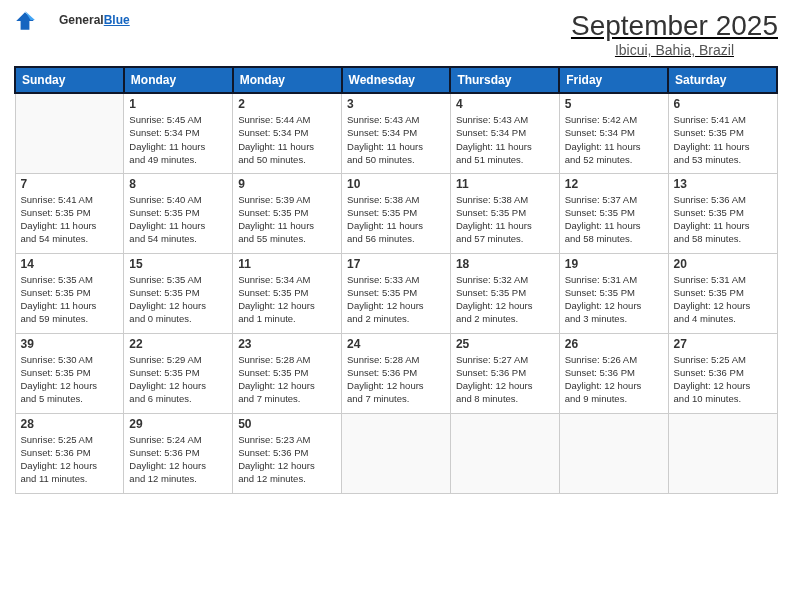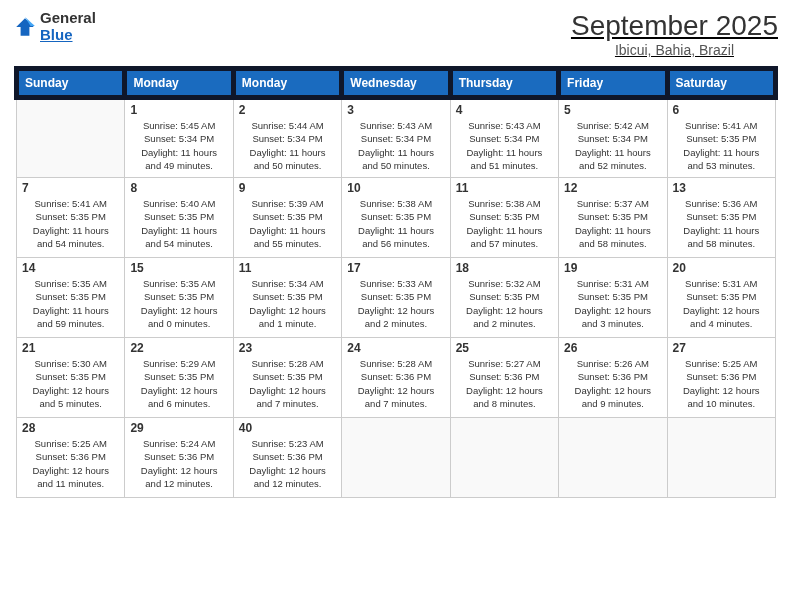--- a/index.html
+++ b/index.html
@@ -22,24 +22,25 @@
       align-items: flex-start;
       margin-bottom: 8px;
     }
     .logo {
       display: flex;
       align-items: center;
       gap: 4px;
     }
     .logo-text {
       display: flex;
-      flex-direction: column;
+      flex-direction: row;
       font-weight: bold;
-      font-size: 15px;
+      font-size: 12px;
       line-height: 1.1;
+      margin-left: 19px;
     }
     .logo-general { color: #333; }
     .logo-blue { color: #1565c0; text-decoration: underline; }
     .logo-icon {
       width: 22px;
       height: 22px;
     }
     .title-block {
       text-align: center;
       text-decoration: underline;
@@ -59,21 +60,21 @@
       border-collapse: collapse;
       border: 1px solid #bbb;
     }
     .calendar th {
       background: #1a6bbf;
       color: #fff;
       text-align: left;
       padding: 5px 6px;
       font-size: 12px;
       font-weight: bold;
-      border: 5px solid #0f172a;
+      border: 2px solid #0f172a;
     }
     .calendar td {
       border: 1px solid #ccc;
       vertical-align: top;
       padding: 3px 5px;
       width: calc(100% / 7);
       height: 80px;
       background: #fff;
     }
     .calendar td.empty {
@@ -83,21 +84,20 @@
       font-weight: bold;
       font-size: 12px;
       color: #333;
       display: block;
       margin-bottom: 2px;
     }
     .day-info {
       font-size: 9.5px;
       color: #333;
       line-height: 1.4;
-      text-align: center;
     }
   </style>
 </head>
 <body>
 
 <div class="page">
   <div class="header-row">
     <div class="logo">
       <svg class="logo-icon" viewBox="0 0 40 40">
         <polygon points="20,4 36,20 28,20 28,36 12,36 12,20 4,20" fill="#1565c0"></polygon>
@@ -209,21 +209,21 @@
             <span class="day-num">19</span>
             <div class="day-info">Sunrise: 5:31 AM<br>Sunset: 5:35 PM<br>Daylight: 12 hours<br>and 3 minutes.</div>
           </td>
           <td>
             <span class="day-num">20</span>
             <div class="day-info">Sunrise: 5:31 AM<br>Sunset: 5:35 PM<br>Daylight: 12 hours<br>and 4 minutes.</div>
           </td>
         </tr>
         <tr>
           <td>
-            <span class="day-num">21</span>
+            <span class="day-num">39</span>
             <div class="day-info">Sunrise: 5:30 AM<br>Sunset: 5:35 PM<br>Daylight: 12 hours<br>and 5 minutes.</div>
           </td>
           <td>
             <span class="day-num">22</span>
             <div class="day-info">Sunrise: 5:29 AM<br>Sunset: 5:35 PM<br>Daylight: 12 hours<br>and 6 minutes.</div>
           </td>
           <td>
             <span class="day-num">23</span>
             <div class="day-info">Sunrise: 5:28 AM<br>Sunset: 5:35 PM<br>Daylight: 12 hours<br>and 7 minutes.</div>
           </td>
@@ -247,21 +247,21 @@
         <tr>
           <td>
             <span class="day-num">28</span>
             <div class="day-info">Sunrise: 5:25 AM<br>Sunset: 5:36 PM<br>Daylight: 12 hours<br>and 11 minutes.</div>
           </td>
           <td>
             <span class="day-num">29</span>
             <div class="day-info">Sunrise: 5:24 AM<br>Sunset: 5:36 PM<br>Daylight: 12 hours<br>and 12 minutes.</div>
           </td>
           <td>
-            <span class="day-num">40</span>
+            <span class="day-num">50</span>
             <div class="day-info">Sunrise: 5:23 AM<br>Sunset: 5:36 PM<br>Daylight: 12 hours<br>and 12 minutes.</div>
           </td>
           <td class="empty"></td>
           <td class="empty"></td>
           <td class="empty"></td>
           <td class="empty"></td>
         </tr>
       </tbody>
   </table>
 </div>

